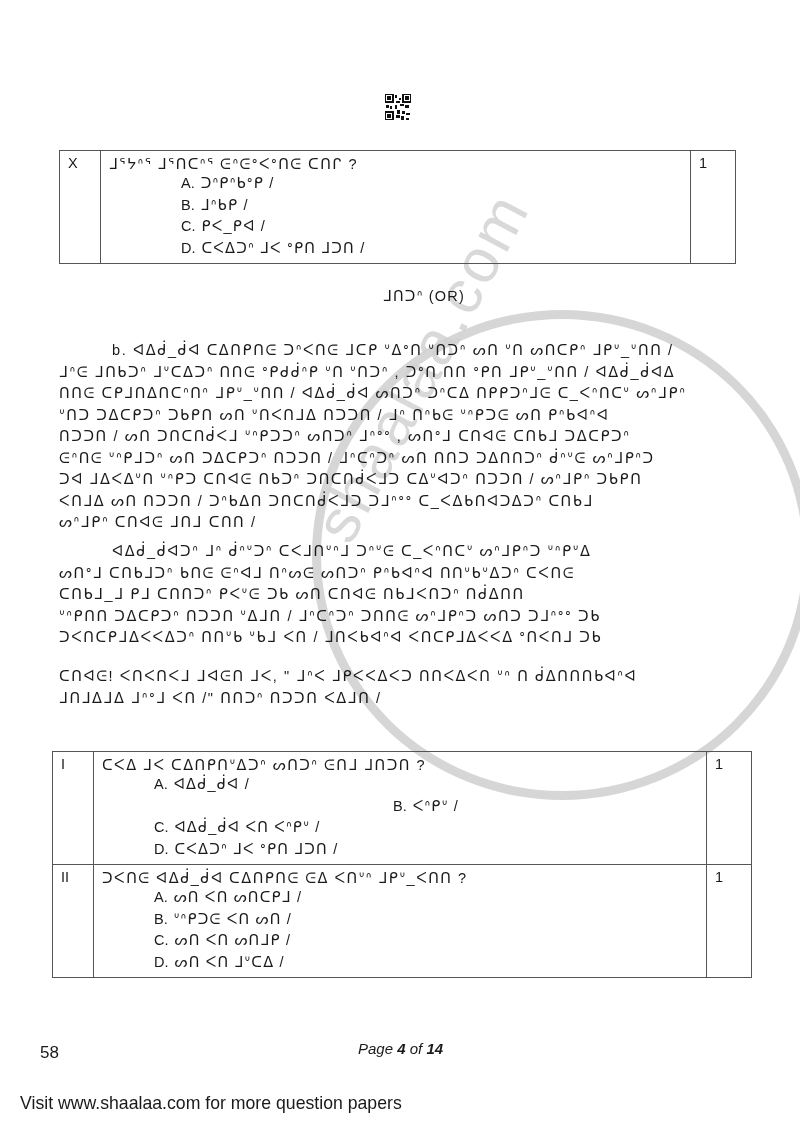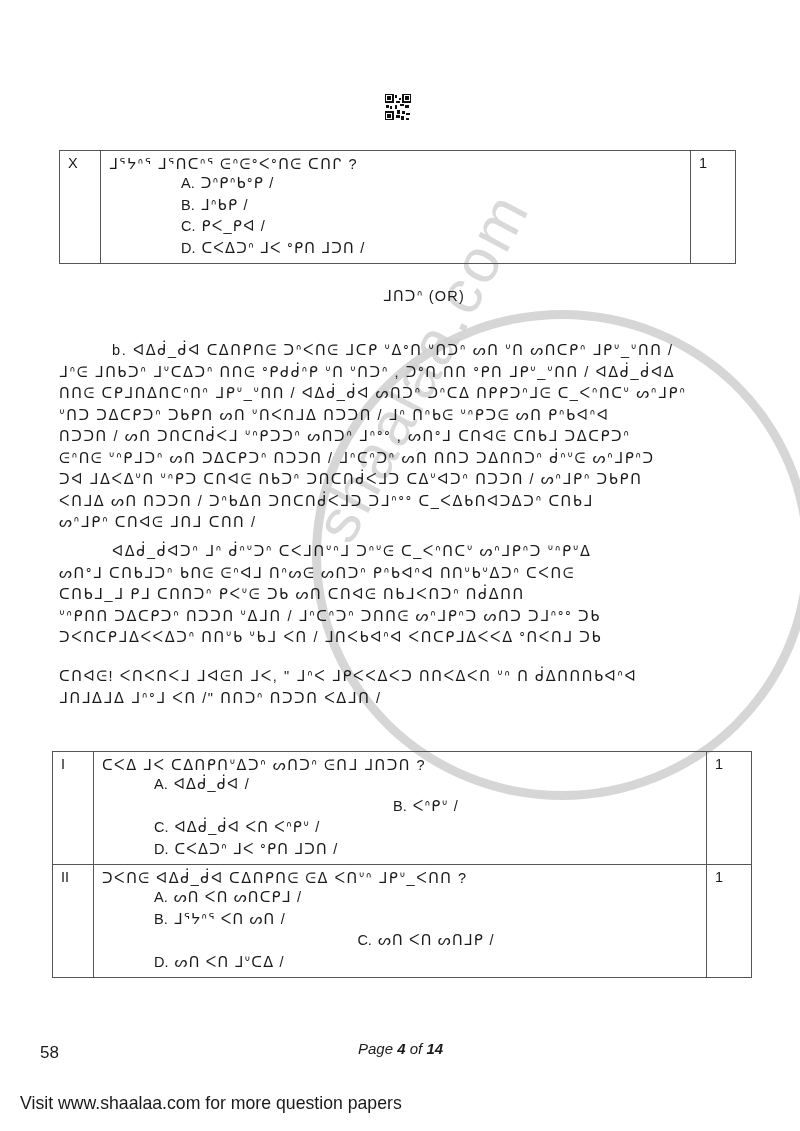--- a/index.html
+++ b/index.html
@@ -127,22 +127,22 @@
       <div class="opt" style="padding-left:52px;"><span class="lbl">C.</span><span>ᐊᐃᑰ_ᑰᐊ ᐸᑎ ᐸᐢᑭᐡ /</span></div>
       <div class="opt" style="padding-left:52px;"><span class="lbl">D.</span><span>ᑕᐸᐃᑐᐢ ᒧᐸ ᐤᑭᑎ ᒧᑐᑎ /</span></div>
     </td>
     <td class="marks">1</td>
   </tr>
   <tr style="height:108px;">
     <td class="num">II</td>
     <td>
       <div class="qline">ᑐᐸᑎᕮ ᐊᐃᑰ_ᑰᐊ ᑕᐃᑎᑭᑎᕮ ᕮᐃ ᐸᑎᐡᐢ ᒧᑭᐡ_ᐸᑎᑎ ?</div>
       <div class="opt" style="padding-left:52px;"><span class="lbl">A.</span><span>ᔕᑎ ᐸᑎ ᔕᑎᑕᑭᒧ /</span></div>
-      <div class="opt" style="padding-left:52px;"><span class="lbl">B.</span><span>ᒧᕐᔭᐢᕐ ᐸᑎ ᔕᑎ /</span></div>
-      <div class="opt" style="padding-left:52px;text-align:center;"><span class="lbl">C.</span><span>ᔕᑎ ᐸᑎ ᔕᑎᒧᑭ /</span></div>
+      <div class="opt" style="padding-left:52px;"><span class="lbl">B.</span><span>ᐡᐢᑭᑐᕮ ᐸᑎ ᔕᑎ /</span></div>
+      <div class="opt" style="padding-left:52px;"><span class="lbl">C.</span><span>ᔕᑎ ᐸᑎ ᔕᑎᒧᑭ /</span></div>
       <div class="opt" style="padding-left:52px;"><span class="lbl">D.</span><span>ᔕᑎ ᐸᑎ ᒧᐡᑕᐃ /</span></div>
     </td>
     <td class="marks">1</td>
   </tr>
 </tbody>
   </table>
 
 <div class="footer-num">58</div>
 <div class="footer-page">
   <span>Page</span>

